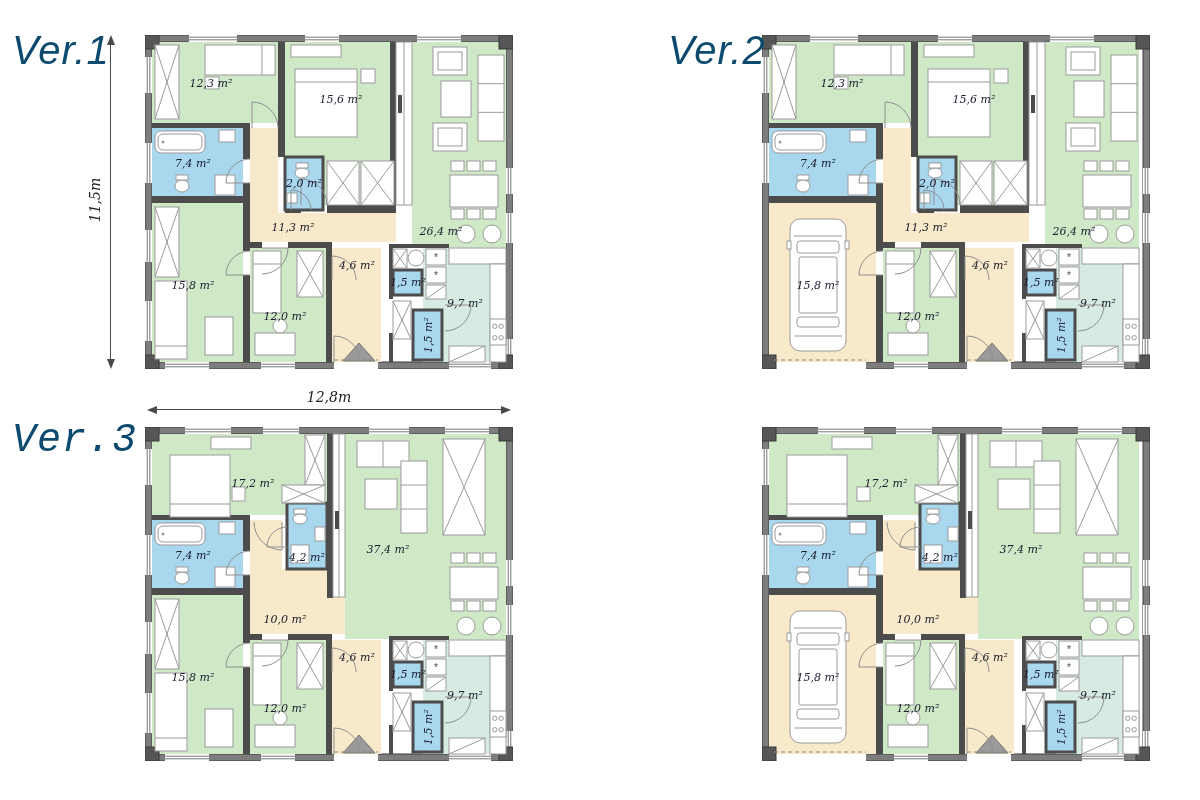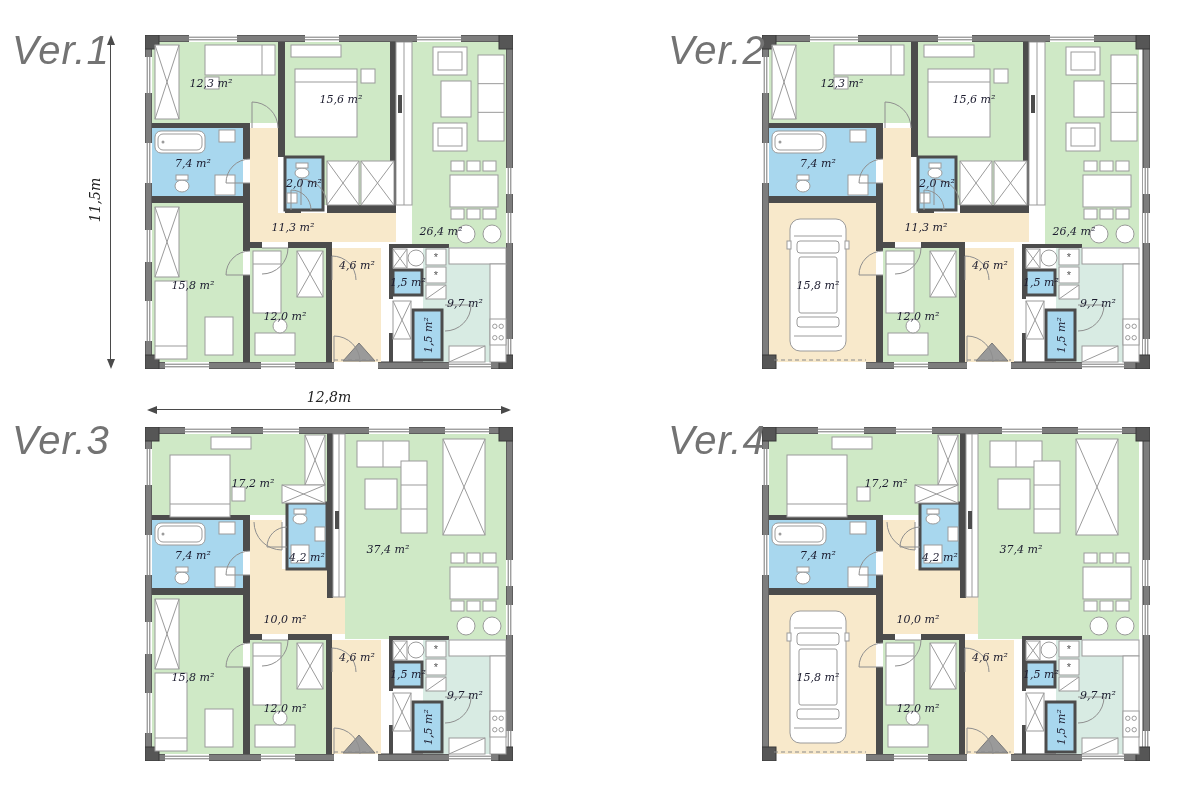--- a/index.html
+++ b/index.html
@@ -1,21 +1,21 @@
 <!DOCTYPE html>
 <html><head>
 <meta charset="utf-8">
 <style>
   html,body{margin:0;padding:0;}
   body{width:1200px;height:800px;background:#ffffff;overflow:hidden;position:relative;
        font-family:"Liberation Sans",sans-serif;}
   #canvas{position:absolute;left:0;top:0;width:1200px;height:800px;}
   .plan{position:absolute;}
   .plan svg{position:absolute;left:0;top:0;}
-  .plan-title{position:absolute;font:italic 40px "Liberation Sans",sans-serif;color:#737373;
+  .plan-title{position:absolute;font:italic 40px "Liberation Sans",sans-serif;color:#0c4a6e;
               letter-spacing:1px;white-space:nowrap;}
   .room-label{position:absolute;font:italic 11px "DejaVu Serif",serif;color:#1b1b2e;
               transform:translate(-50%,-50%);white-space:nowrap;z-index:5;}
   .room-label.rot{transform:translate(-50%,-50%) rotate(-90deg);}
   .dim-line{position:absolute;background:#4a4a4a;}
   .dim-label{position:absolute;font:italic 14px "DejaVu Serif",serif;color:#222;
              transform:translate(-50%,-50%);white-space:nowrap;}
   .dim-label.rot{transform:translate(-50%,-50%) rotate(-90deg);}
   .arrow{position:absolute;width:0;height:0;}
   .arrow.up{border-left:4px solid transparent;border-right:4px solid transparent;border-bottom:10px solid #4a4a4a;}
@@ -598,21 +598,21 @@
       <div class="room-label" style="left: 48px; top: 128px;">7,4 m²</div>
       <div class="room-label" style="left: 162px; top: 130px;">4,2 m²</div>
       <div class="room-label" style="left: 140px; top: 192px;">10,0 m²</div>
       <div class="room-label" style="left: 48px; top: 250px;">15,8 m²</div>
       <div class="room-label" style="left: 140px; top: 281px;">12,0 m²</div>
       <div class="room-label" style="left: 212px; top: 230px;">4,6 m²</div>
       <div class="room-label" style="left: 263px; top: 247px;">1,5 m²</div>
       <div class="room-label rot" style="left: 283px; top: 300px;">1,5 m²</div>
       <div class="room-label" style="left: 320px; top: 268px;">9,7 m²</div>
     </div>
-    <div class="plan-title" style="left: 12px; top: 418px;">Ver.3</div>
+    <div class="plan-title" style="left: 12px; top: 418px; font-family: Liberation Mono, monospace;">Ver.3</div>
     <div class="plan" style="left: 762px; top: 427px; width: 388px; height: 334px;">
       <svg width="388" height="334">
         <rect x="0" y="0" width="388" height="7" fill="#7d7d7d" stroke="#3f3f3f" stroke-width="1"></rect>
         <rect x="0" y="327" width="388" height="7" fill="#7d7d7d" stroke="#3f3f3f" stroke-width="1"></rect>
         <rect x="0" y="0" width="7" height="334" fill="#7d7d7d" stroke="#3f3f3f" stroke-width="1"></rect>
         <rect x="381" y="0" width="7" height="334" fill="#7d7d7d" stroke="#3f3f3f" stroke-width="1"></rect>
         <rect x="7" y="7" width="191" height="81" fill="#cfe9c6"></rect>
         <rect x="216" y="7" width="161" height="205" fill="#cfe9c6"></rect>
         <rect x="7" y="168" width="107" height="159" fill="#f8e9cb"></rect>
         <rect x="121" y="213" width="76" height="114" fill="#cfe9c6"></rect>
@@ -779,14 +779,13 @@
       <div class="room-label" style="left: 56px; top: 128px;">7,4 m²</div>
       <div class="room-label" style="left: 178px; top: 130px;">4,2 m²</div>
       <div class="room-label" style="left: 156px; top: 192px;">10,0 m²</div>
       <div class="room-label" style="left: 56px; top: 250px;">15,8 m²</div>
       <div class="room-label" style="left: 156px; top: 281px;">12,0 m²</div>
       <div class="room-label" style="left: 228px; top: 230px;">4,6 m²</div>
       <div class="room-label" style="left: 279px; top: 247px;">1,5 m²</div>
       <div class="room-label rot" style="left: 299px; top: 300px;">1,5 m²</div>
       <div class="room-label" style="left: 336px; top: 268px;">9,7 m²</div>
     </div>
-    <div class="plan-title" style="left: 668px; top: 418px;">Ver.4</div>
   </div>
 
 </body></html>

